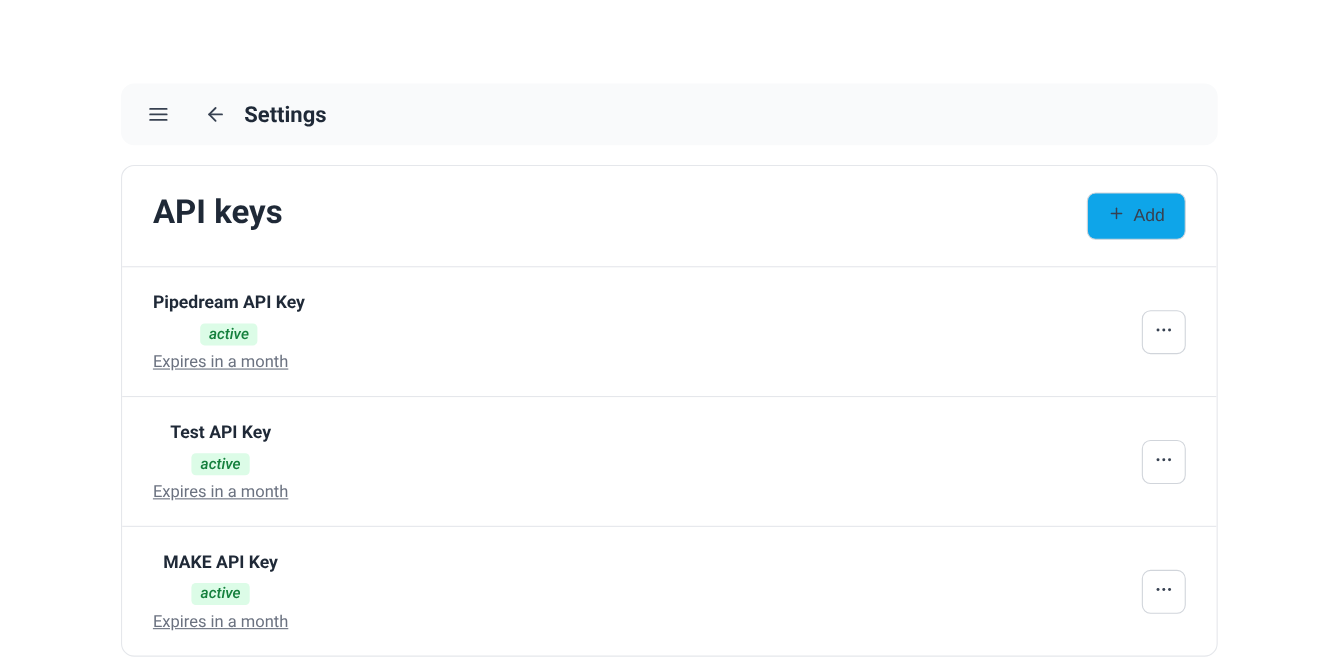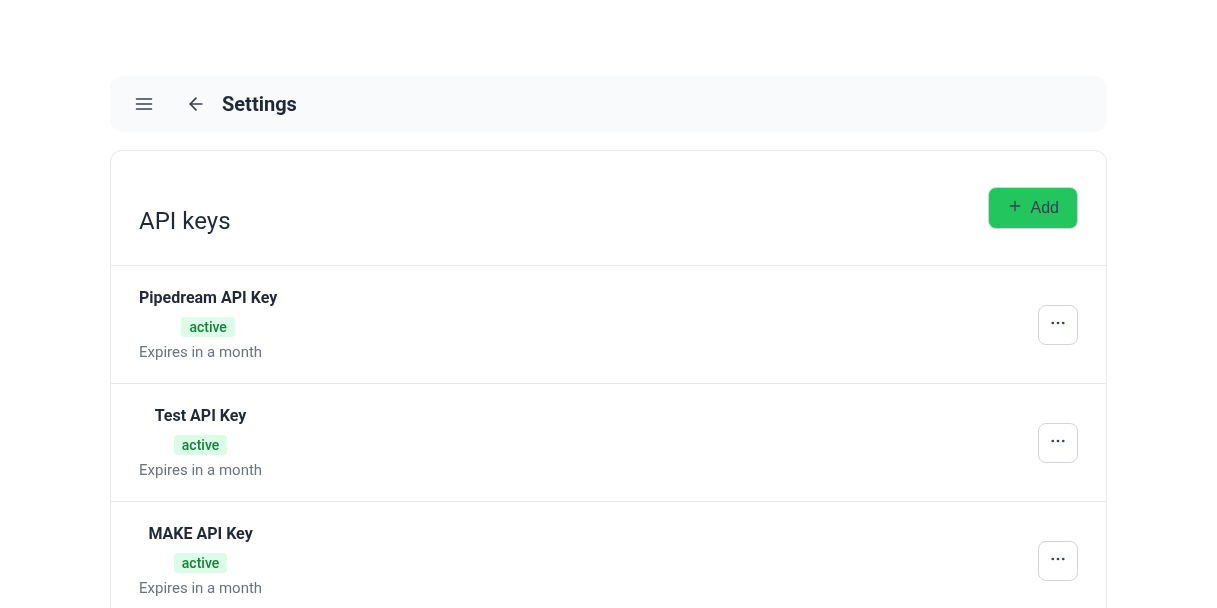--- a/index.html
+++ b/index.html
@@ -47,38 +47,37 @@
     overflow: hidden;
   }
   .card-header {
     padding: 24px 28px;
     display: flex;
     justify-content: space-between;
     align-items: center;
     border-bottom: 1px solid #e5e7eb;
   }
   .card-title {
-    font-size: 24px;
-    font-weight: 400;
+    font-size: 30px;
+    font-weight: 700;
     color: #1f2937;
     margin-bottom: 6px;
-    margin-top: 32px;
   }
   .card-subtitle {
     font-size: 16px;
     color: #6b7280;
   }
   .add-btn {
     display: flex;
     align-items: center;
     gap: 8px;
     padding: 10px 18px;
     border: 1px solid #d1d5db;
     border-radius: 8px;
-    background: #22c55e;
+    background: #0ea5e9;
     cursor: pointer;
     font-size: 16px;
     color: #374151;
   }
   .list-row {
     padding: 22px 28px;
     display: flex;
     justify-content: space-between;
     align-items: center;
     border-bottom: 1px solid #e5e7eb;
@@ -97,24 +96,26 @@
     font-weight: 700;
     color: #1f2937;
   }
   .badge {
     background: #dcfce7;
     color: #15803d;
     font-size: 14px;
     padding: 2px 8px;
     border-radius: 4px;
     font-weight: 500;
+    font-style: italic;
   }
   .row-sub {
     font-size: 15px;
     color: #6b7280;
+    text-decoration: underline;
   }
   .more-btn {
     width: 40px;
     height: 40px;
     border: 1px solid #d1d5db;
     border-radius: 8px;
     background: #ffffff;
     display: flex;
     align-items: center;
     justify-content: center;

